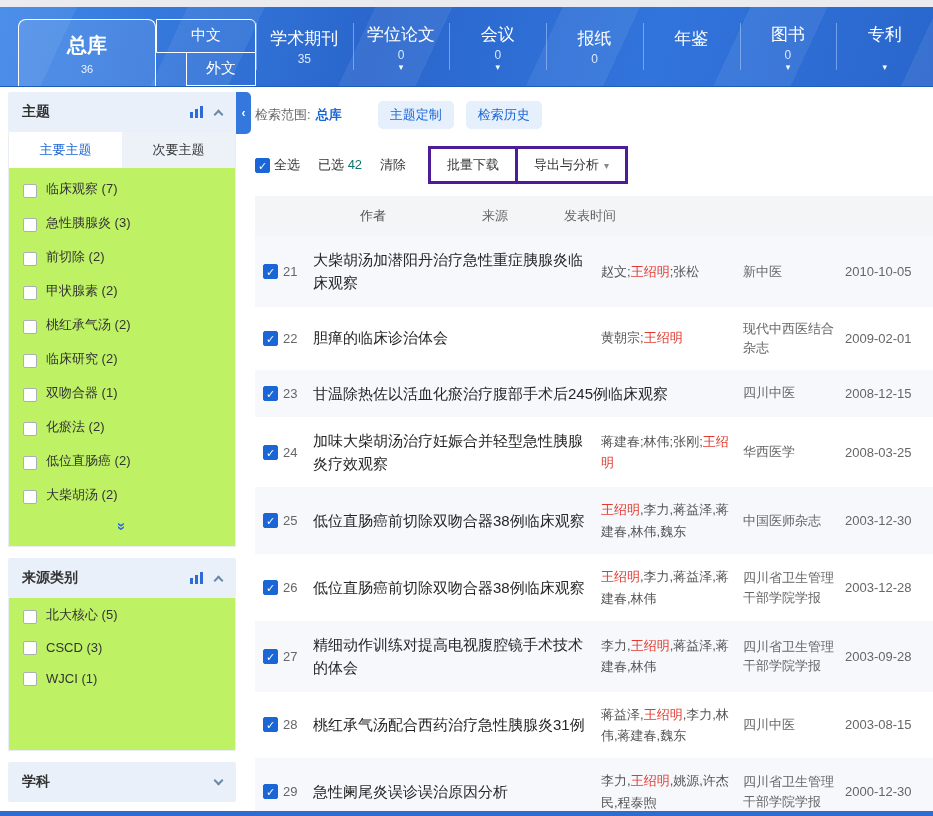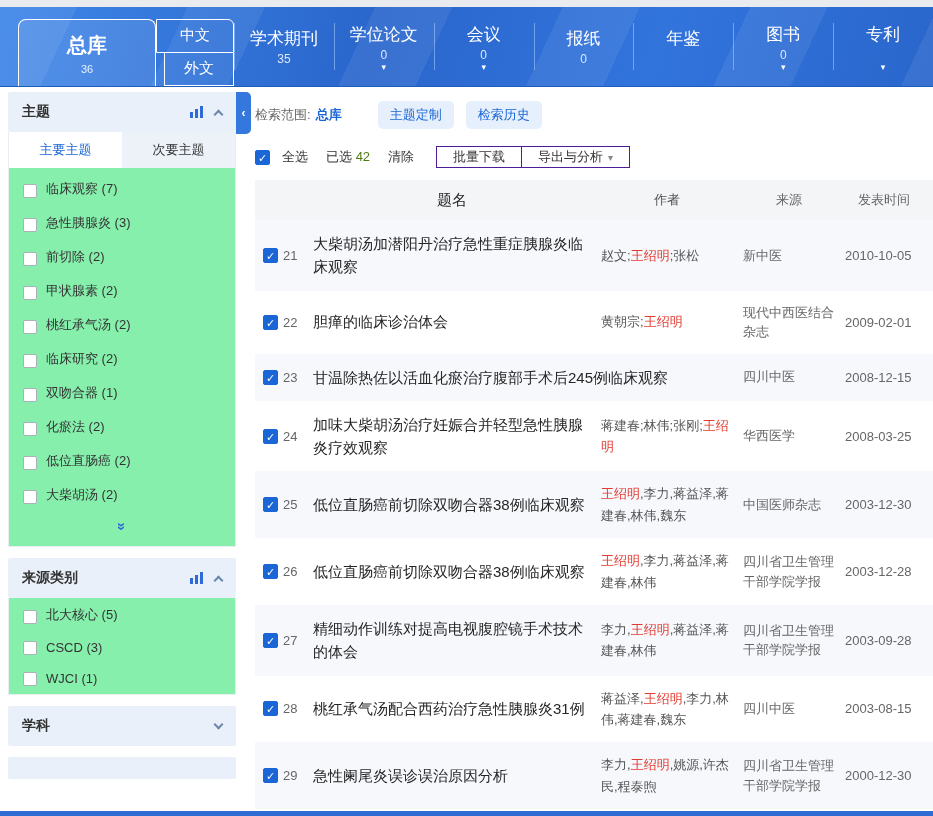--- a/index.html
+++ b/index.html
@@ -6,21 +6,21 @@
 html,body{width:933px;height:816px}
 body{position:relative;overflow:hidden;font-family:"Liberation Sans","DejaVu Sans",sans-serif;background:#fff}
 .top-strip{height:7px;background:#e9ebee}
 
 .navbar{position:relative;height:80px;background:linear-gradient(105deg,#3e86e8,#2a66cc 40%,#3174dc 70%,#2a66cc);display:flex;align-items:stretch;border-bottom:1px solid #1d5bbd;overflow:hidden}
 .navbar::before{content:"";position:absolute;inset:0;background:repeating-linear-gradient(115deg,rgba(255,255,255,.07) 0 70px,rgba(255,255,255,0) 70px 170px)}
 .nav-left{position:relative;display:flex;margin-left:18px;z-index:1}
 .main-tab{width:138px;height:68px;margin-top:12px;border:1px solid #fff;border-bottom:none;border-radius:8px 8px 0 0;background:rgba(255,255,255,.10);color:#fff;display:flex;flex-direction:column;align-items:center;justify-content:center;gap:4px;cursor:pointer}
 .main-tab .t{font-size:20px;font-weight:bold}
 .main-tab .c{font-size:11px;color:#eaf2ff}
-.lang-tabs{display:flex;flex-direction:column;margin-top:12px;width:78px}
+.lang-tabs{display:flex;flex-direction:column;margin-top:12px;width:100px}
 .lang-tab{height:34px;border:1px solid #fff;color:#fff;font-size:15px;display:flex;align-items:center;justify-content:center;cursor:pointer;border-radius:0 6px 0 0}
 .lang-tab.bottom{width:70px;align-self:flex-end;border-top:none;border-radius:0}
 .nav-items{flex:1;display:flex;z-index:1}
 .nav-item{flex:1;position:relative;display:flex;flex-direction:column;align-items:center;justify-content:center;color:#fff;gap:2px;cursor:pointer}
 .nav-item::before{content:"";position:absolute;left:0;top:16px;bottom:16px;width:1px;background:rgba(170,205,255,.55)}
 .nav-item .lbl{font-size:17px}
 .nav-item .cnt{font-size:12px;color:#dbe9ff;min-height:14px;line-height:14px}
 .nav-item .caret{font-size:9px;line-height:7px;color:#fff}
 
 .page{position:relative;display:flex;align-items:flex-start}
@@ -29,47 +29,47 @@
 .sidebar{width:228px;margin:5px 0 0 8px;flex-shrink:0}
 .sb-section{margin-bottom:11px}
 .sb-header{display:flex;align-items:center;background:#e9f0fa;padding:11px 14px;font-size:14px;font-weight:bold;color:#333;border-radius:2px;cursor:default}
 .sb-spacer{flex:1}
 .sb-right{display:flex;align-items:center}
 .hist{display:inline-flex;align-items:flex-end;gap:2px;margin-right:12px;cursor:pointer}
 .hist i{width:3px;background:#2f6bd8;display:inline-block}
 .chev{display:inline-block;width:7px;height:7px;border-right:2px solid #6b87ad;border-bottom:2px solid #6b87ad;cursor:pointer}
 .chev.up{transform:rotate(-135deg);margin-top:5px}
 .chev.down{transform:rotate(45deg);margin-bottom:3px}
-.sb-body{background:#86efac;border:1px solid #e9edf4;border-top:none}
-.sb-body.tall{}
+.sb-body{background:#bef264;border:1px solid #e9edf4;border-top:none}
+.sb-body.tall{padding-bottom:56px}
 .topic-tabs{display:flex;height:36px;margin-bottom:4px}
 .topic-tab{flex:1;display:flex;align-items:center;justify-content:center;font-size:13px;cursor:pointer}
 .topic-tab.active{color:#1a66d6;background:#fff}
 .topic-tab:not(.active){background:#edf1f8;color:#333}
 .sb-item{display:flex;align-items:flex-end;padding:8px 14px;cursor:pointer}
 .sb-cb{width:14px;height:14px;border:1px solid #aab0ba;border-radius:2px;background:#fff;margin-right:9px;flex-shrink:0}
 .sb-item-label{font-size:13px;color:#333}
 .more{text-align:center;padding:6px 0 10px;cursor:pointer}
 .more span{display:inline-block;transform:rotate(90deg);color:#2f6bd8;font-weight:bold;font-size:15px}
 
 .content{flex:1;margin-left:19px;overflow:hidden;position:relative}
 .search-row{padding:14px 0 4px;font-size:13px;color:#666;display:flex;align-items:center;white-space:nowrap}
 .scope-value{color:#1a66d6;font-weight:bold;margin:0 14px 0 5px;cursor:pointer}
 .query{color:#333}
 .pill{background:#e6effc;color:#1a66d6;padding:5px 12px;border-radius:5px;margin-left:12px;font-size:13px;cursor:pointer}
 .pill.first{margin-left:22px}
 .toolbar{display:flex;align-items:center;padding:13px 0 12px;font-size:13px;color:#333;white-space:nowrap}
 .cb{display:inline-block;width:15px;height:15px;border:1px solid #b0b6bf;border-radius:2px;background:#fff;flex-shrink:0;cursor:pointer}
 .cb.checked{background:#1a66d6;border-color:#1a66d6;color:#fff;font-size:11px;line-height:14px;text-align:center}
-.tb-text{margin-left:12px;cursor:pointer}
+.tb-text{margin-left:4px;cursor:pointer}
 .tb-info{margin-left:18px}
-.blue{color:#4d7c0f}
+.blue{color:#0f766e}
 .tb-clear{margin-left:18px;cursor:pointer}
 .btn-group{display:inline-flex;margin-left:22px}
-.btn{border:1px solid #4c1d95;background:#fff;padding:1px 16px;font-size:13px;color:#333;font-family:inherit;cursor:pointer}
+.btn{border:3px solid #4c1d95;background:#fff;padding:7px 16px;font-size:13px;color:#333;font-family:inherit;cursor:pointer}
 .btn+.btn{border-left:none}
 .caret-s{color:#888;font-size:10px;margin-left:5px}
 .sort-area{margin-left:auto;display:flex;gap:18px;align-items:center}
 .sort-item{color:#333;cursor:pointer}
 .sort-item.active{color:#1a66d6;font-weight:bold}
 
 .thead{display:flex;background:#f4f5f7;height:40px;align-items:center;color:#7a7f88;font-size:14px}
 .thead .cell{text-align:center}
 .row{display:flex;align-items:center;padding:12px 0}
 .row.shade{background:#f6f8fc}
@@ -264,21 +264,20 @@
       <span class="tb-clear">清除</span>
       <span class="btn-group">
         <button class="btn">批量下载</button>
         <button class="btn"><span>导出与分析</span><span class="caret-s">▾</span></button>
       </span>
     </div>
 
     <div class="table">
       <div class="thead">
           <div class="cell c-num"></div>
-          <div class="cell c-title">题名</div>
           <div class="cell c-authors">作者</div>
           <div class="cell c-source">来源</div>
           <div class="cell c-date">发表时间</div>
         </div>
       <div class="tbody">
           <div class="row shade">
             <div class="cell c-num">
               <span class="cb checked">✓</span>
               <span class="num">21</span>
             </div>

